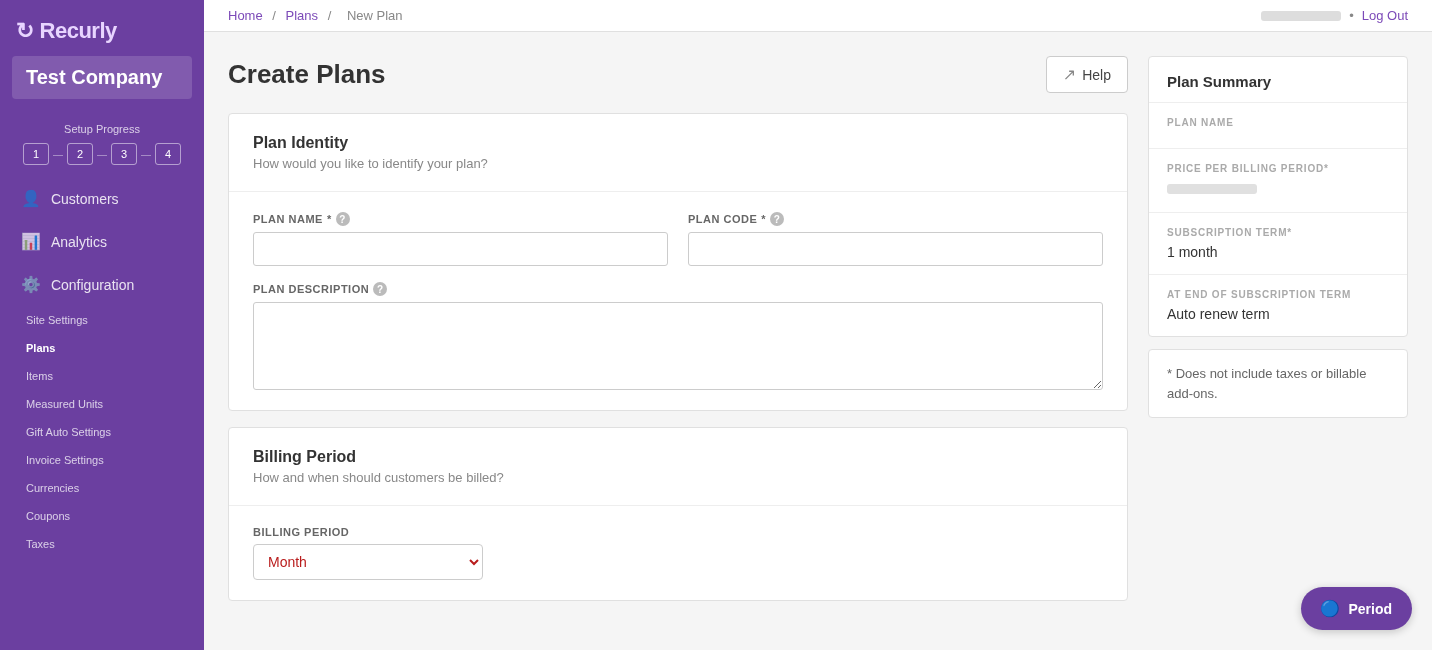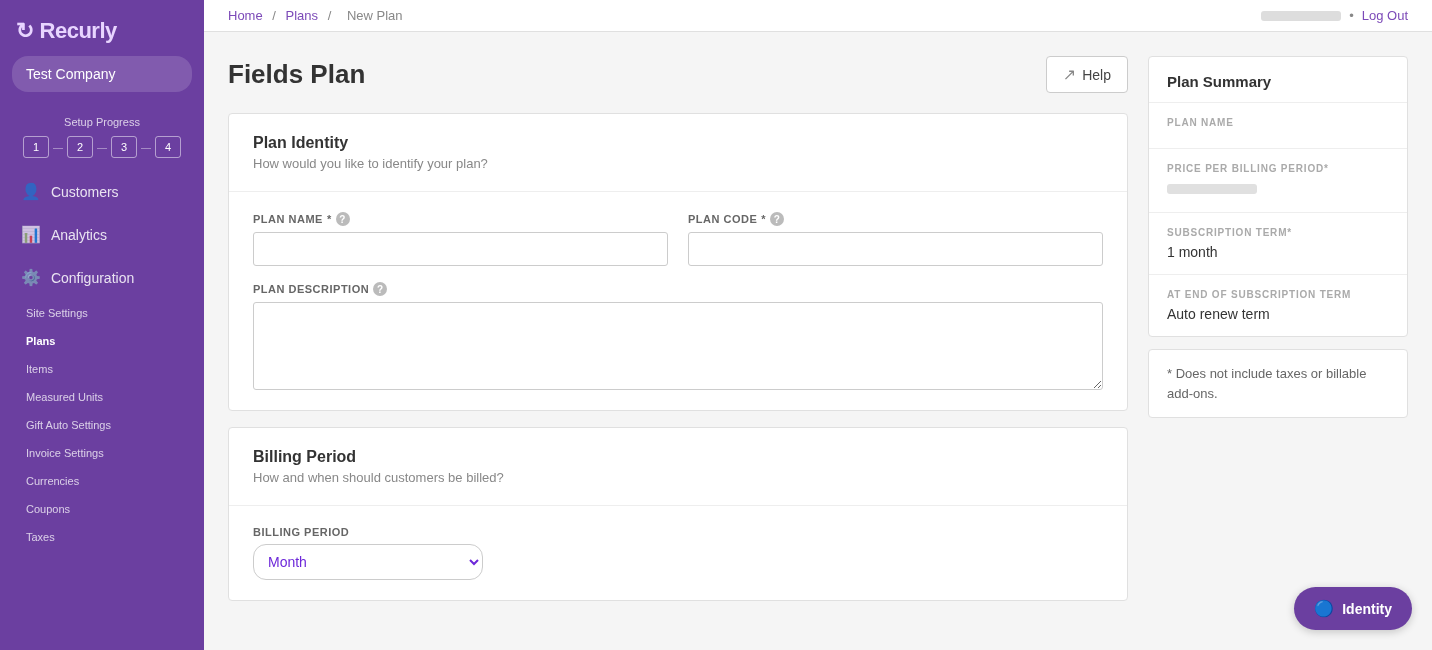--- a/index.html
+++ b/index.html
@@ -21,25 +21,25 @@
       font-size: 22px;
       font-weight: bold;
       color: white;
       letter-spacing: -0.5px;
     }
     .sidebar-logo span { color: #e8d5ff; }
     .sidebar-company-btn {
       margin: 0 12px 16px;
       background: rgba(255,255,255,0.15);
       border: none;
-      border-radius: 16px;
+      border-radius: 4px;
       color: white;
       padding: 10px 14px;
-      font-size: 14px;
-      font-weight: 400;
+      font-size: 20px;
+      font-weight: 700;
       cursor: pointer;
       text-align: left;
       width: calc(100% - 24px);
     }
     .sidebar-progress {
       padding: 8px 16px 12px;
       font-size: 11px;
       color: rgba(255,255,255,0.75);
       text-align: center;
     }
@@ -240,24 +240,24 @@
       padding: 8px 10px;
       font-size: 14px;
       color: #333;
       outline: none;
       resize: vertical;
       min-height: 88px;
       width: 100%;
     }
     .form-select {
       border: 1px solid #ccc;
-      border-radius: 13px;
+      border-radius: 4px;
       padding: 8px 10px;
       font-size: 14px;
-      color: #6d28d9;
+      color: #b91c1c;
       outline: none;
       background: white;
       cursor: pointer;
       width: 230px;
       appearance: auto;
     }
 
     
     .summary-panel {
       width: 260px;
@@ -399,21 +399,21 @@
       <span class="user-blurred"></span>
       <span> • </span>
       <a class="logout-link">Log Out</a>
     </div>
   </div>
 
   <div class="page-content">
     <div class="content-left">
 
       <div class="page-header">
-        <h1 class="page-title">Fields Plan</h1>
+        <h1 class="page-title">Create Plans</h1>
         <button class="help-btn">
           <span class="ext-icon">↗</span>
           <span>Help</span>
         </button>
       </div>
 
       <div class="form-card">
         <div class="form-section-title">Plan Identity</div>
         <div class="form-section-subtitle">How would you like to identify your plan?</div>
         <hr class="form-divider">
@@ -484,14 +484,14 @@
       </div>
       <div class="footnote-card">
         <span>* Does not include taxes or billable add-ons.</span>
       </div>
     </div>
   </div>
 </div>
 
 <button class="support-fab">
   <span class="support-icon">🔵</span>
-  <span>Identity</span>
+  <span>Period</span>
 </button>
 
 </body></html>

